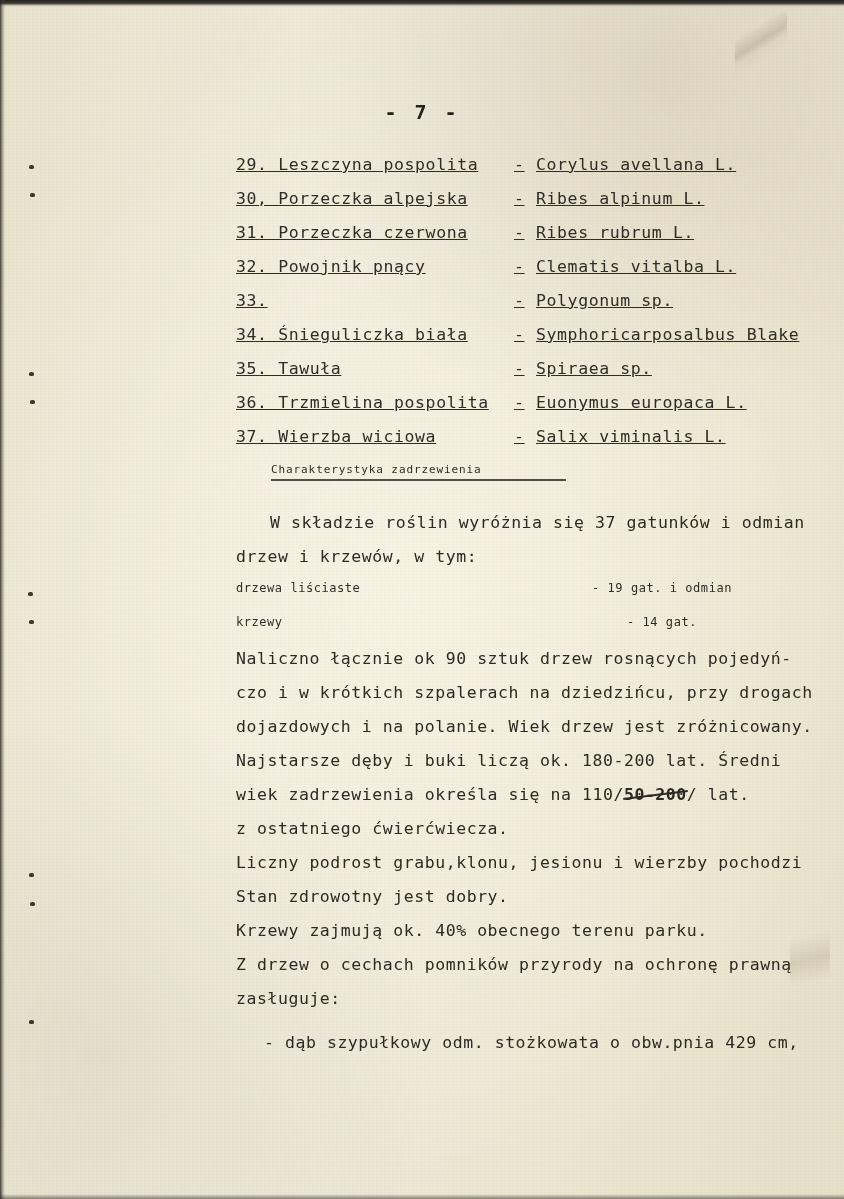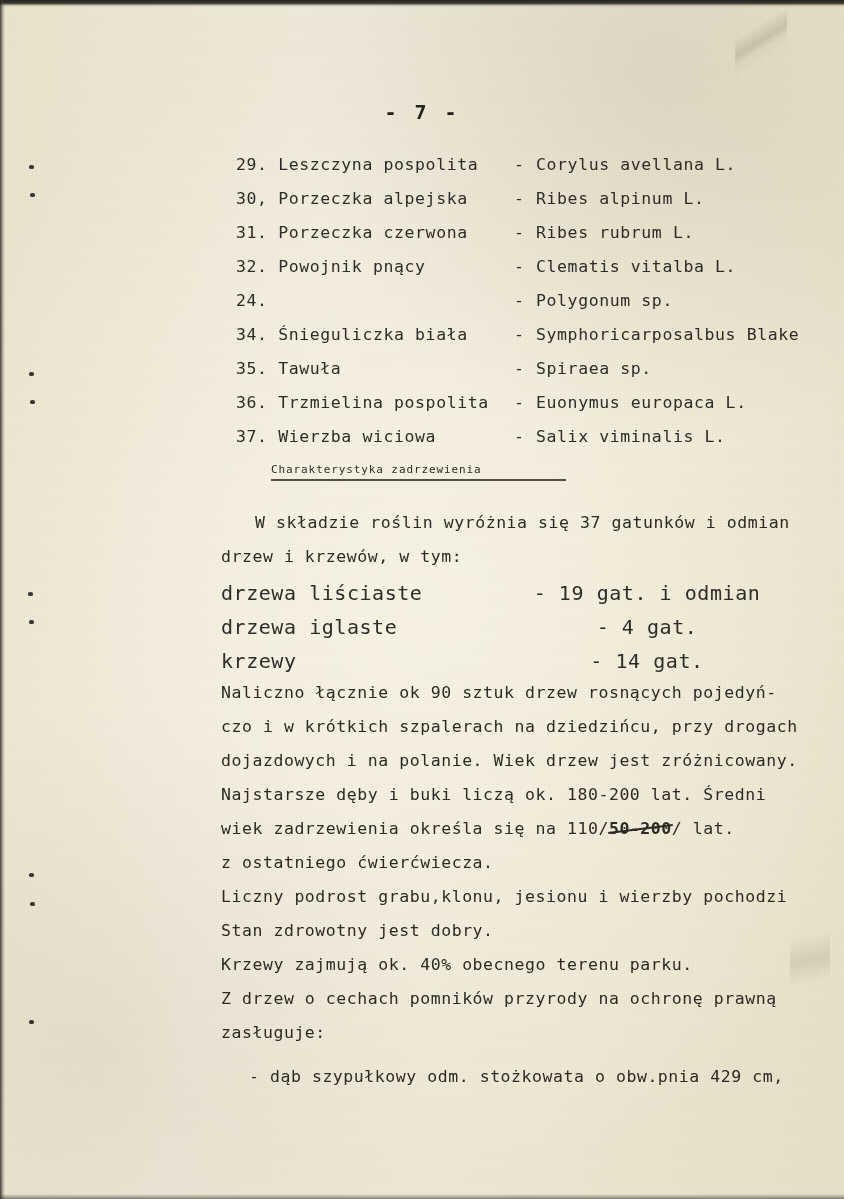--- a/index.html
+++ b/index.html
@@ -95,20 +95,21 @@
     font-weight: 700;
     color: #242219;
   }
 
   
   .species-list {
     position: absolute;
     top: 155px;
     left: 236px;
     width: 600px;
+    text-decoration: underline;
   }
   .species-row {
     display: flex;
     align-items: baseline;
     height: 34px;
     font-size: 16.5px;
     letter-spacing: 0.6px;
     white-space: nowrap;
   }
   .sp-pl {
@@ -139,40 +140,40 @@
     width: 295px;
     margin-top: 3px;
     background: #35322a;
     opacity: 0.85;
   }
 
   
   .body-block {
     position: absolute;
     top: 513px;
-    left: 221px;
+    left: 236px;
     width: 600px;
   }
   .body-line {
     height: 34px;
     font-size: 16.5px;
     letter-spacing: 0.55px;
     white-space: nowrap;
     color: #2c2a23;
   }
   .body-line.indent {
     padding-left: 34px;
   }
 
   
   .summary-row {
     display: flex;
     align-items: baseline;
     height: 34px;
-    font-size: 20px;
+    font-size: 12px;
     letter-spacing: 0.55px;
     white-space: nowrap;
     gap: 22px;
   }
   .sum-label {
     width: 230px;
     flex: 0 0 230px;
   }
   .sum-value {
     flex: 1 1 auto;
@@ -227,21 +228,21 @@
           <span class="sp-pl">31. Porzeczka czerwona</span>
           <span class="sp-dash">-</span>
           <span class="sp-lat">Ribes rubrum L.</span>
         </div>
         <div class="species-row">
           <span class="sp-pl">32. Powojnik pnący</span>
           <span class="sp-dash">-</span>
           <span class="sp-lat">Clematis vitalba L.</span>
         </div>
         <div class="species-row">
-          <span class="sp-pl">24.</span>
+          <span class="sp-pl">33.</span>
           <span class="sp-dash">-</span>
           <span class="sp-lat">Polygonum sp.</span>
         </div>
         <div class="species-row">
           <span class="sp-pl">34. Śnieguliczka biała</span>
           <span class="sp-dash">-</span>
           <span class="sp-lat">Symphoricarposalbus Blake</span>
         </div>
         <div class="species-row">
           <span class="sp-pl">35. Tawuła</span>
@@ -268,24 +269,20 @@
     <div class="body-block">
 
       <div class="body-line indent">W składzie roślin wyróżnia się 37 gatunków i odmian</div>
       <div class="body-line">drzew i krzewów, w tym:</div>
 
       <div>
 
       <div class="summary-row">
             <span class="sum-label">drzewa liściaste</span>
             <span class="sum-value">- 19 gat. i odmian</span>
-          </div>
-          <div class="summary-row">
-            <span class="sum-label">drzewa iglaste</span>
-            <span class="sum-value">-  4 gat.</span>
           </div>
           <div class="summary-row">
             <span class="sum-label">krzewy</span>
             <span class="sum-value">- 14 gat.</span>
           </div>
         </div>
 
       <div>
 
       <div class="body-line">Naliczno łącznie ok  90 sztuk drzew rosnących pojedyń-</div>

